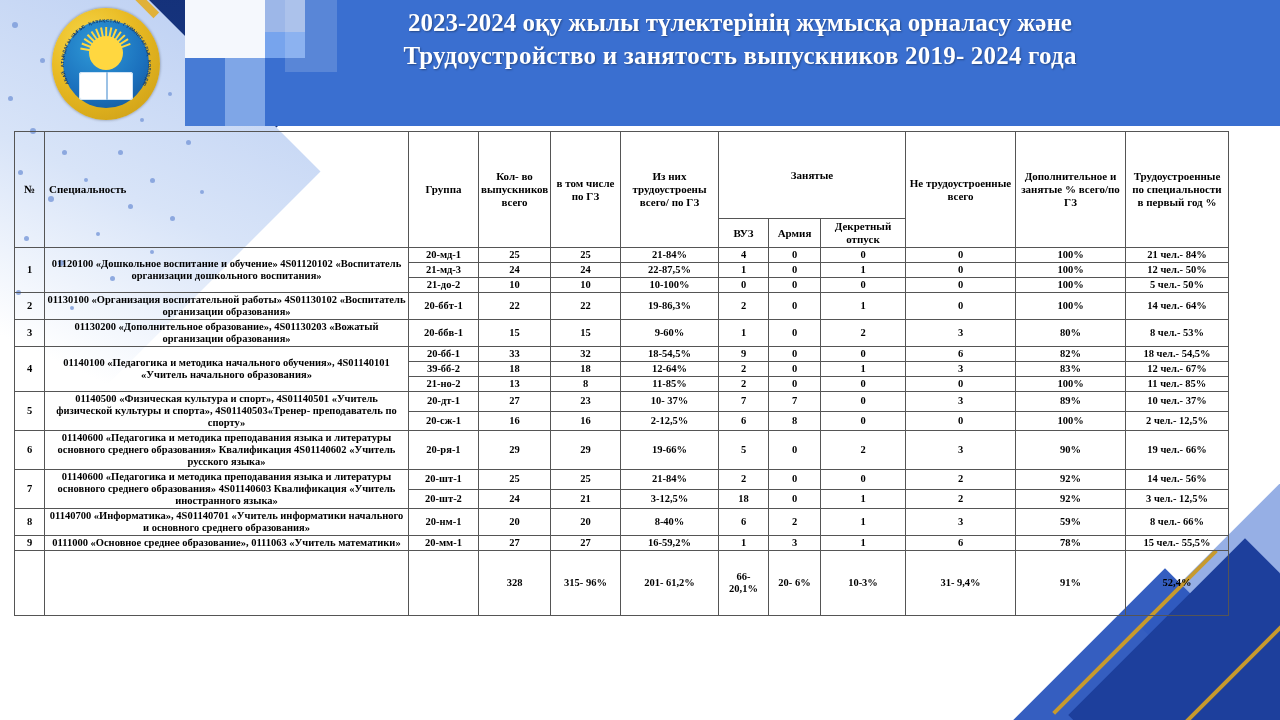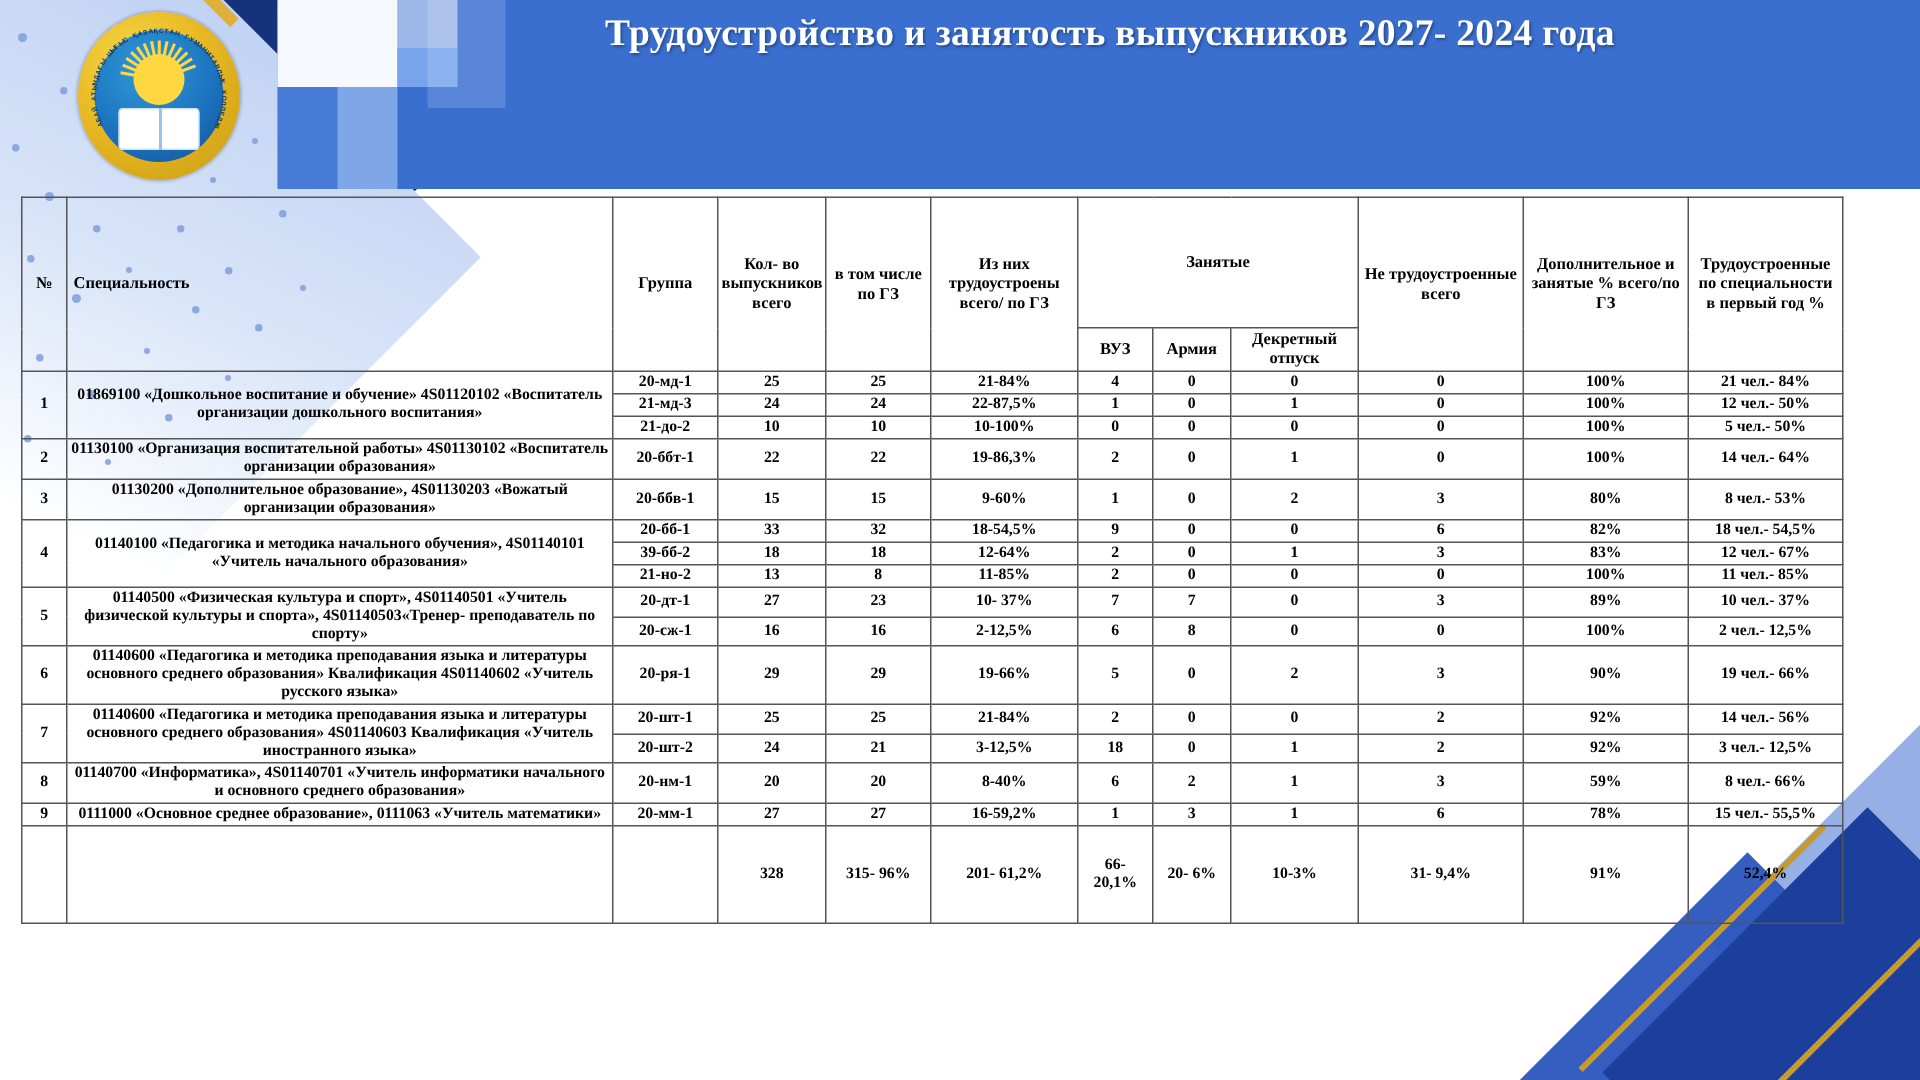--- a/index.html
+++ b/index.html
@@ -159,21 +159,22 @@
   <div class="hdr-band">
     <div class="hdr-sq" style="left:0;top:0;width:80px;height:58px;opacity:.95;background:#ffffff;"></div>
     <div class="hdr-sq" style="left:0;top:58px;width:40px;height:68px;background:#6d9ae4;"></div>
     <div class="hdr-sq" style="left:80px;top:0;width:40px;height:32px;background:#ffffff;opacity:.5;"></div>
     <div class="hdr-sq" style="left:80px;top:32px;width:40px;height:26px;background:#7eaaf0;opacity:.9;"></div>
     <div class="hdr-sq" style="left:40px;top:58px;width:40px;height:68px;background:#9dbdf1;opacity:.7;"></div>
     <div class="hdr-sq" style="left:100px;top:0;width:52px;height:72px;background:#ffffff;opacity:.16;"></div>
   </div>
 
   <div class="hdr-title">
-    <div class="l3">Трудоустройство и занятость выпускников  2027- 2024 года</div>
+    <div class="l1">2023-2024 оқу жылы түлектерінің жұмысқа орналасу және</div>
+    <div class="l3">Трудоустройство и занятость выпускников  2019- 2024 года</div>
   </div>
 
   <div class="logo">
     <div class="ring"></div>
     <div class="inner"></div>
     <div id="rays">
         <div class="ray" style="transform: translate(-1px, 0px) rotate(100deg);"></div>
         <div class="ray" style="transform: translate(-1px, 0px) rotate(111.5deg);"></div>
         <div class="ray" style="transform: translate(-1px, 0px) rotate(123deg);"></div>
         <div class="ray" style="transform: translate(-1px, 0px) rotate(134.5deg);"></div>
@@ -276,21 +277,21 @@
     </tr>
     <tr>
       <th>ВУЗ</th>
       <th>Армия</th>
       <th>Декретный отпуск</th>
     </tr>
   </thead>
   <tbody id="tbody">
       <tr>
         <td rowspan="3" class="idx">1</td>
-        <td rowspan="3" class="spec">01869100 «Дошкольное  воспитание  и обучение» 4S01120102 «Воспитатель организации  дошкольного воспитания»</td>
+        <td rowspan="3" class="spec">01120100 «Дошкольное  воспитание  и обучение» 4S01120102 «Воспитатель организации  дошкольного воспитания»</td>
         <td class=" num">20-мд-1</td>
         <td class=" num">25</td>
         <td class=" num">25</td>
         <td class=" num">21-84%</td>
         <td class=" num">4</td>
         <td class=" num">0</td>
         <td class=" num">0</td>
         <td class=" num">0</td>
         <td class=" num">100%</td>
         <td class=" num">21 чел.- 84%</td>

